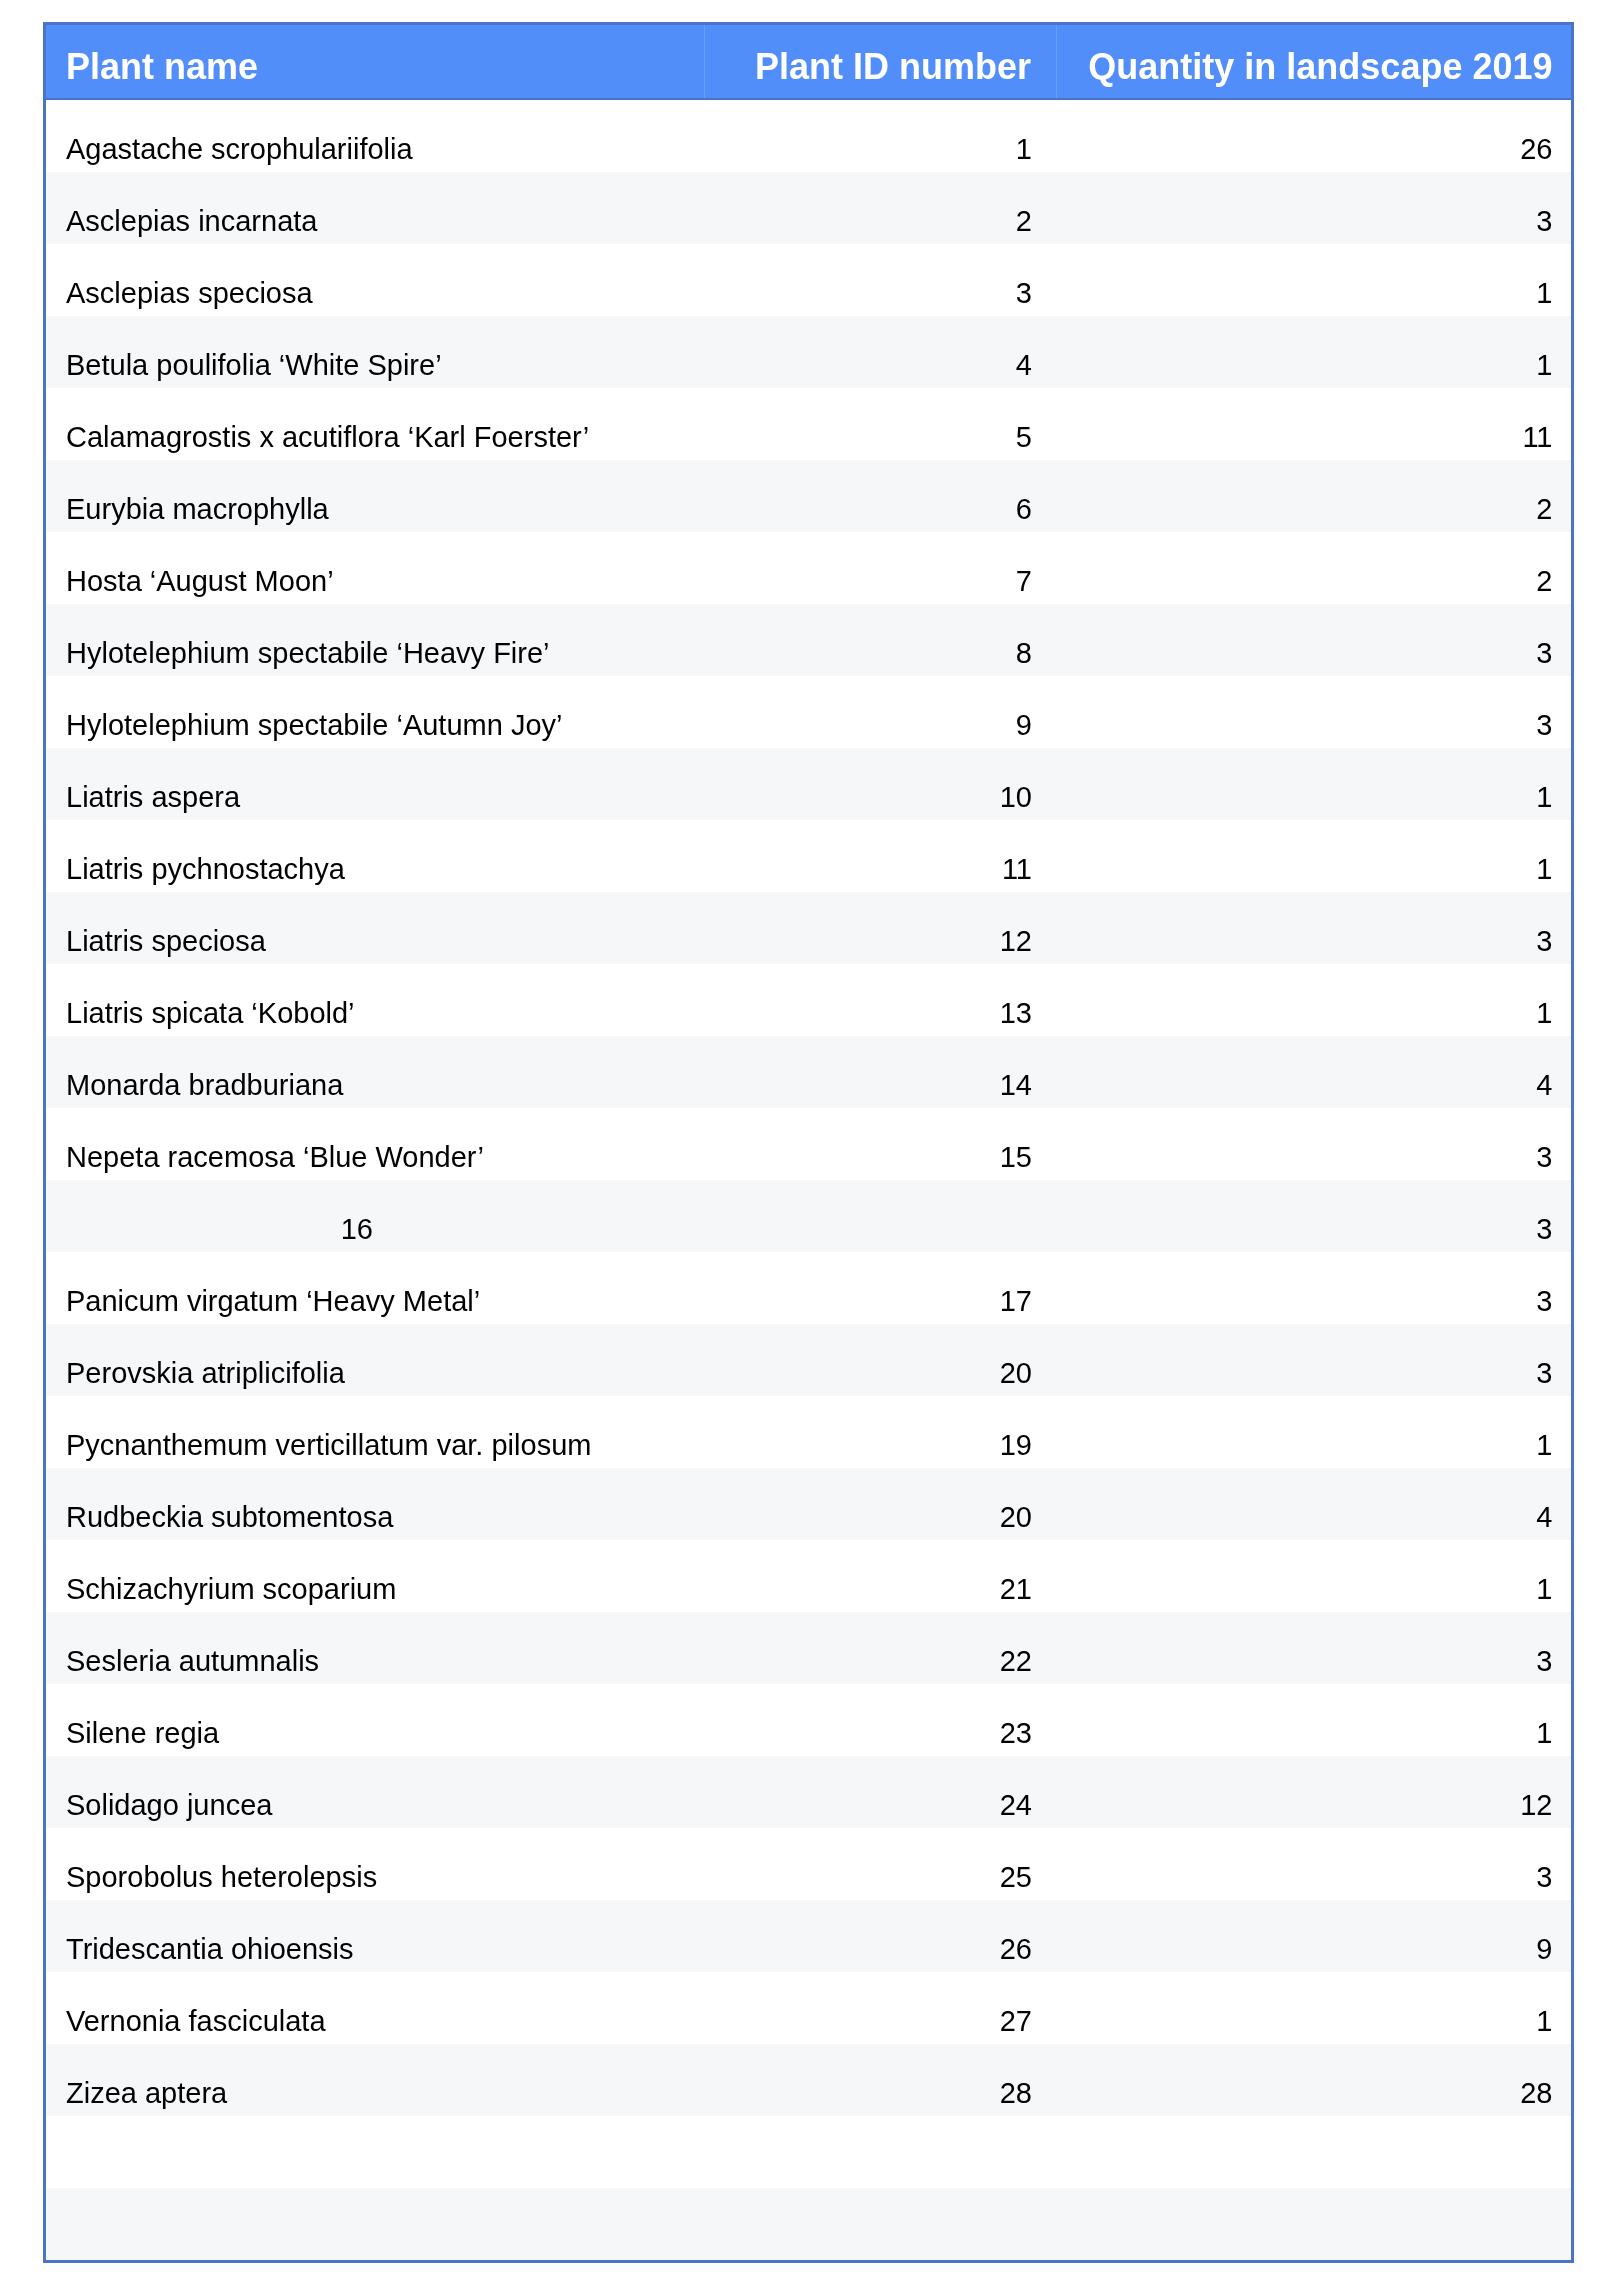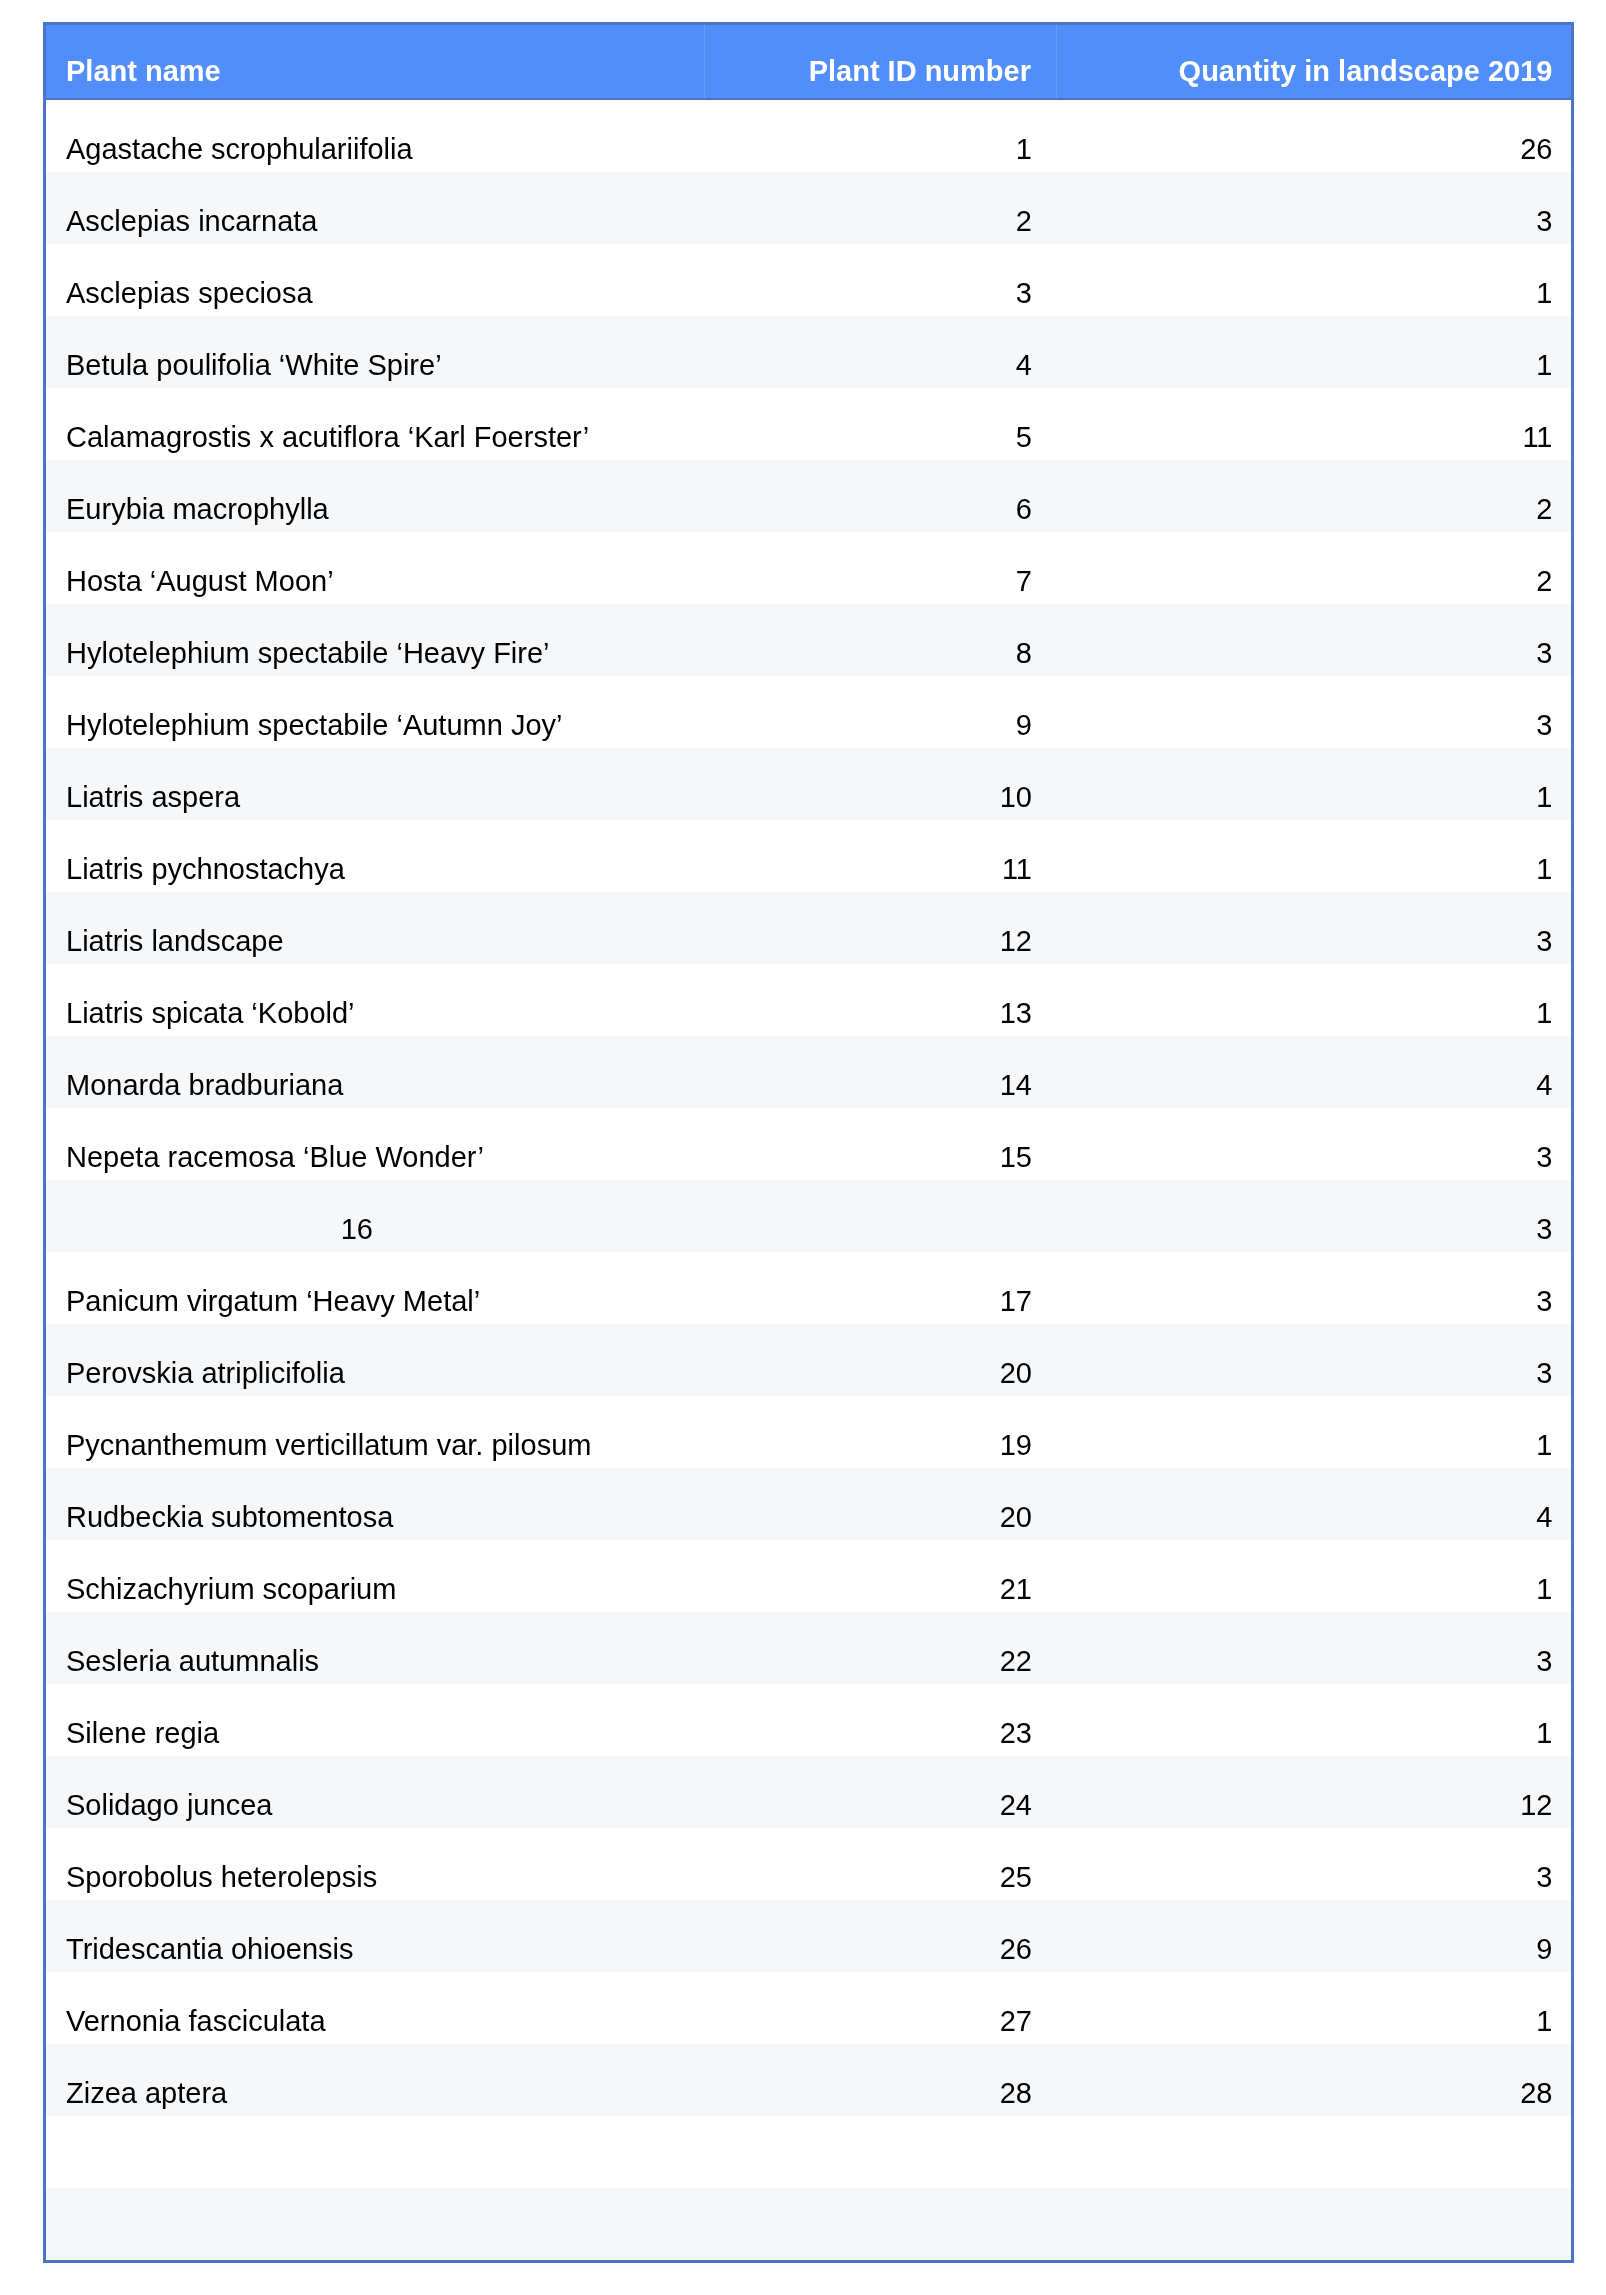--- a/index.html
+++ b/index.html
@@ -6,21 +6,21 @@
   body { width:1606px; height:2295px; position:relative; overflow:hidden; }
   .table {
     position:absolute; left:43px; top:22.3px; width:1531px;
     border:3.1px solid #4a74c8; border-top-width:3.9px; box-sizing:border-box;
     font-family:"Liberation Sans", sans-serif; color:#000;
   }
   .row { display:flex; height:72px; box-sizing:border-box; }
   .row.alt { background:#f6f7f9; }
   .row.header { background:#528ef9; height:75px; border-bottom:2.3px solid #4a74c8; color:#fff; font-weight:bold; }
   .cell { box-sizing:border-box; display:flex; align-items:flex-end; padding-bottom:6.2px; font-size:29px; }
-  .row.header .cell { padding-bottom:10.8px; font-size:29px; }
+  .row.header .cell { padding-bottom:10.8px; font-size:36px; }
   .c1 { width:659px; padding-left:20px; }
   .c2 { width:352px; justify-content:flex-end; padding-right:25px; }
   .c3 { flex:1; justify-content:flex-end; padding-right:18.5px;margin-top:29px; }
   .header .c1 { border-right:0.8px solid #6b9ef7; }
   .header .c2 { border-right:0.8px solid #6b9ef7; }
   .total-label { justify-content:flex-start; padding-left:21.6px; font-family:"DejaVu Sans", sans-serif; font-size:28px; }
   .blank { background:#ffffff; }
 </style>
 </head>
 <body>
@@ -81,21 +81,21 @@
         <div class="cell c1">Liatris aspera</div>
         <div class="cell c2">10</div>
         <div class="cell c3">1</div>
       </div>
       <div class="row">
         <div class="cell c1">Liatris pychnostachya</div>
         <div class="cell c2">11</div>
         <div class="cell c3">1</div>
       </div>
       <div class="row alt">
-        <div class="cell c1">Liatris landscape</div>
+        <div class="cell c1">Liatris speciosa</div>
         <div class="cell c2">12</div>
         <div class="cell c3">3</div>
       </div>
       <div class="row">
         <div class="cell c1">Liatris spicata ‘Kobold’</div>
         <div class="cell c2">13</div>
         <div class="cell c3">1</div>
       </div>
       <div class="row alt">
         <div class="cell c1">Monarda bradburiana</div>

